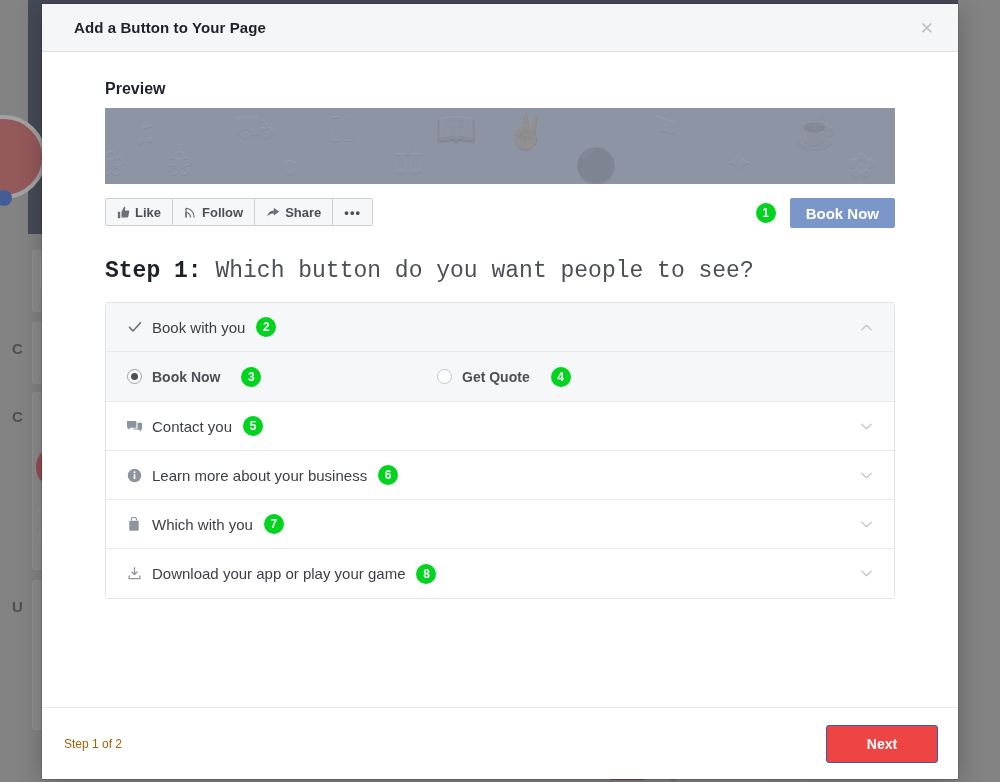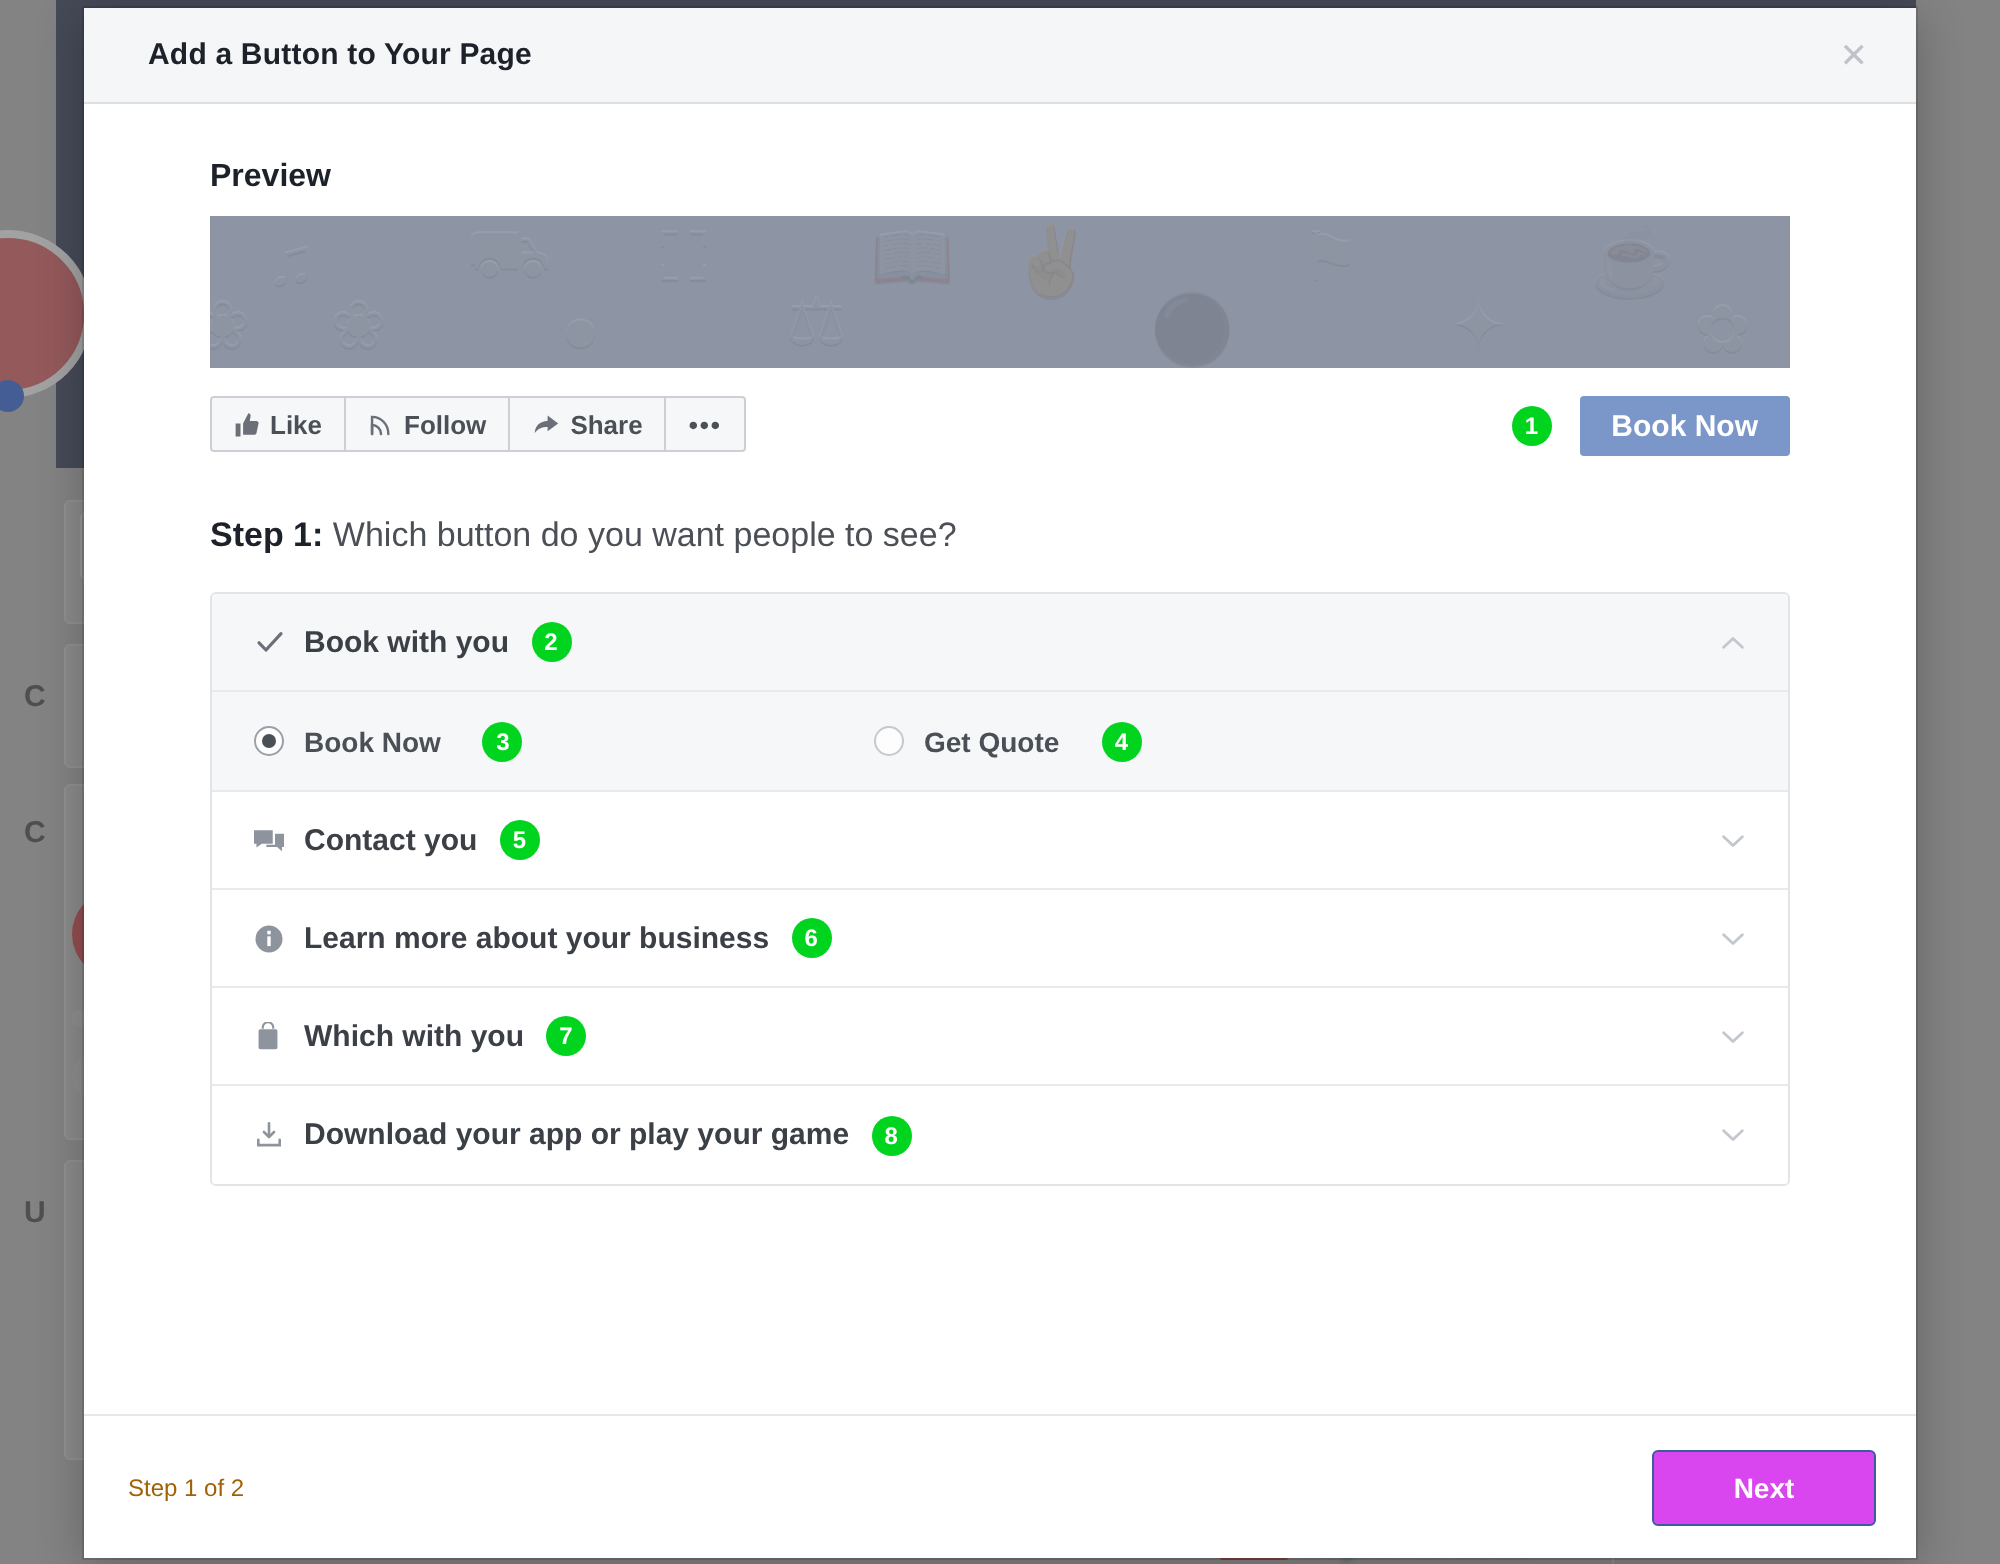--- a/index.html
+++ b/index.html
@@ -112,21 +112,21 @@
   #step-counter { font-size: 12px; color: #a16207; }
   #footer-actions { margin-left: auto; display: flex; gap: 8px; align-items: center; }
   #cancel-btn {
     min-width: 112px; height: 38px; padding: 0 18px;
     background: #f6f7f9; border: 1px solid #ccd0d5; border-radius: 3px;
     font-size: 14px; color: #4b4f56; font-family: inherit;
     box-shadow: 0 0 0 2px #a3c2f5; cursor: pointer;
   }
   #next-btn {
     min-width: 112px; height: 38px; padding: 0 18px;
-    background: #d946ef; border: 1px solid #3b5c9e; border-radius: 3px;
+    background: #ef4444; border: 1px solid #3b5c9e; border-radius: 3px;
     font-size: 14px; font-weight: bold; color: #ffffff; font-family: inherit;
     cursor: pointer;
   }
 
   
   #preview-label {
     font-size: 16px; font-weight: bold; color: #1d2129; margin: 0 0 10px 0;
   }
   #cover-banner {
     height: 76px; width: 100%;
@@ -156,21 +156,21 @@
   }
   #cta-button {
     height: 30px; padding: 0 16px; background: #7b96c8;
     display: flex; align-items: center; justify-content: center;
     font-size: 15px; font-weight: bold; color: #ffffff; cursor: pointer;
     border-radius: 2px;
   }
 
   
   #step-heading {
-    margin: 30px 0 0 0; font-size: 17px; color: #4b4f56; font-weight: normal;
+    margin: 30px 0 0 0; font-size: 23px; color: #4b4f56; font-weight: normal; font-family: Liberation Mono, monospace;
   }
   #step-heading b { color: #1d2129; font-weight: bold; }
   #step-desc {
     margin: 11px 0 0 0; font-size: 14px; color: #9197a3; line-height: 21px;
     max-width: 795px;
   }
 
   
   #accordion {
     margin-top: 18px; border: 1px solid #e2e4e8; border-radius: 3px;
@@ -181,21 +181,21 @@
     padding: 0 20px 0 21px; border-bottom: 1px solid #e8eaed;
     cursor: pointer; background: #ffffff;
   }
   .acc-row.tinted { background: #f6f7f9; }
   .acc-row:last-child { border-bottom: none; }
   .acc-icon {
     width: 20px; flex: 0 0 20px; display: flex; align-items: center;
     justify-content: flex-start; color: #8e949e;
   }
   .acc-label {
-    font-size: 15px; color: #3b3f46; margin-left: 5px; white-space: nowrap; font-weight: bold;
+    font-size: 15px; color: #3b3f46; margin-left: 5px; white-space: nowrap;
   }
   .acc-chevron { margin-left: auto; color: #c3c7ce; display: flex; }
   #options-row {
     height: 50px; display: flex; align-items: center;
     padding: 0 21px; background: #f6f7f9;
     border-bottom: 1px solid #e8eaed;
   }
   .opt {
     display: flex; align-items: center; gap: 10px; cursor: pointer;
   }

